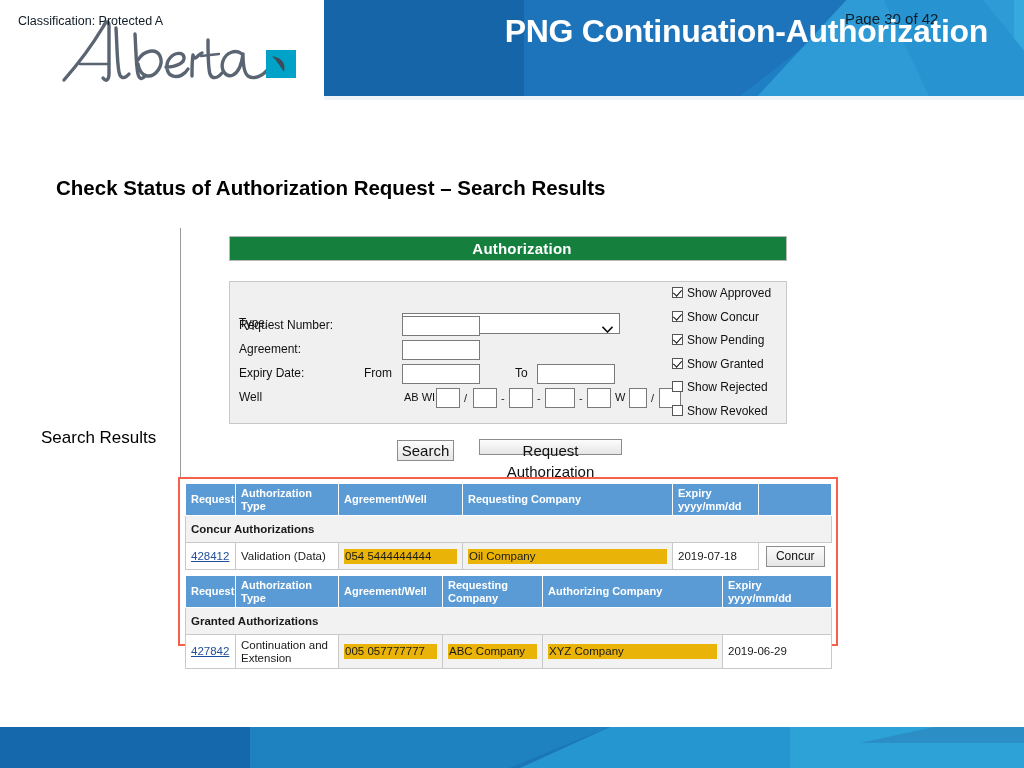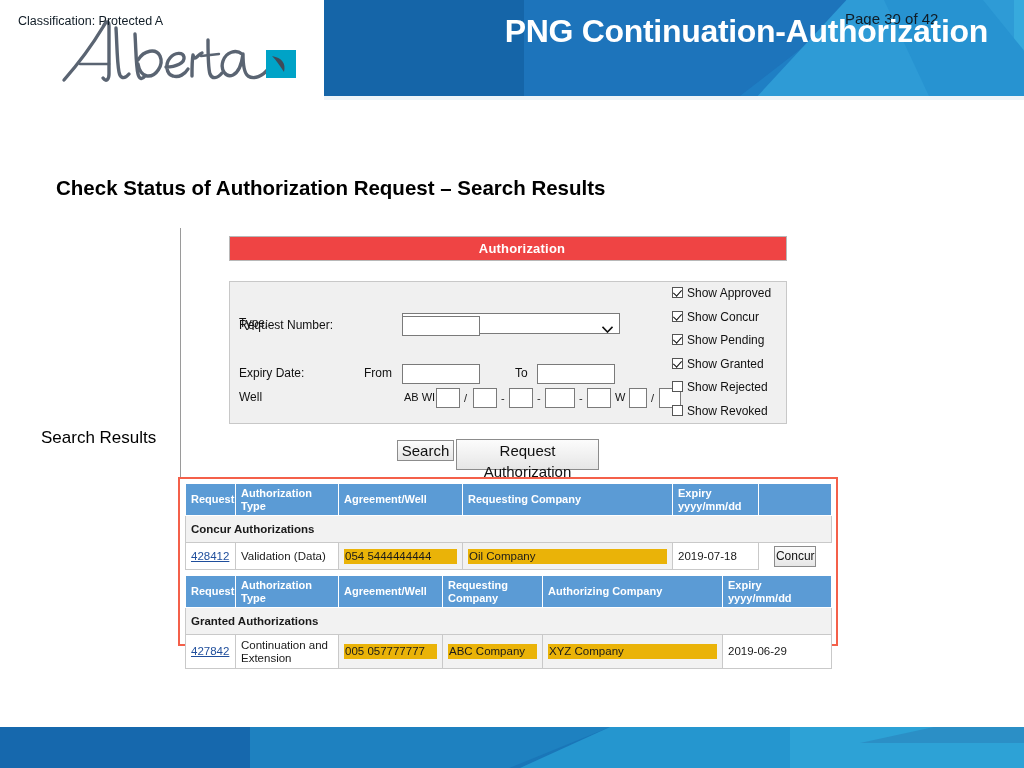--- a/index.html
+++ b/index.html
@@ -101,25 +101,25 @@
     left: 180px; top: 228px;
     width: 1px; height: 254px;
     background: #9a9a9a;
   }
 
   
   #auth-titlebar {
     position: absolute;
     left: 229px; top: 236px;
     width: 558px; height: 25px;
-    background: #ef4444;
+    background: #15803d;
     border: 1px solid #b8b8b8;
     box-sizing: border-box;
     color: #ffffff;
-    font-size: 13px;
+    font-size: 15px;
     font-weight: bold;
     text-align: center;
     line-height: 23px;
     letter-spacing: 0.2px;
     padding-left: 28px;
   }
 
   #auth-form {
     position: absolute;
     left: 229px; top: 281px;
@@ -218,21 +218,21 @@
     background: linear-gradient(#fcfcfc, #e6e6e6);
     border: 1px solid #8c8c8c;
     box-sizing: border-box;
     font-family: "Liberation Sans", sans-serif;
     font-size: 15px;
     color: #111;
     text-align: center;
     cursor: pointer;
   }
   #btn-search { left: 397px; top: 440px; width: 57px; height: 21px; line-height: 19px; }
-  #btn-request { left: 456px; top: 439px; width: 143px; height: 31px; line-height: 21px; }
+  #btn-request { left: 479px; top: 439px; width: 143px; height: 16px; line-height: 21px; }
 
   
   #results-box {
     position: absolute;
     left: 178px; top: 477px;
     width: 660px; height: 169px;
     border: 2px solid #f4604a;
     background: #ffffff;
     box-sizing: border-box;
   }
@@ -284,21 +284,21 @@
   }
   .th-c { text-align: center; }
   .cell-inner-field {
     display: block;
     background: #eab308;
     height: 15px;
     line-height: 15px;
     padding-left: 1px;
   }
   #btn-concur {
-    width: 42px; height: 21px; line-height: 19px;
+    width: 59px; height: 21px; line-height: 19px;
     position: relative; display: inline-block;
     background: linear-gradient(#fcfcfc, #e6e6e6);
     border: 1px solid #8c8c8c;
     box-sizing: border-box;
     font-size: 12px; color: #111; text-align: center;
   }
 
   
   #footer {
     position: absolute;
@@ -384,20 +384,24 @@
             </svg>
         </span>
       </div>
     </div>
 
     <div class="form-row" style="top:32px;">
       <span class="fl">Request Number:</span>
       <div class="tbox" style="left:172px; top:2px; width:78px;"></div>
     </div>
 
+    <div class="form-row" style="top:56px;">
+      <span class="fl">Agreement:</span>
+      <div class="tbox" style="left:172px; top:2px; width:78px;"></div>
+    </div>
 
     <div class="form-row" style="top:80px;">
       <span class="fl">Expiry Date:</span>
       <span class="mini-lbl" style="left:134px;">From</span>
       <div class="tbox" style="left:172px; top:2px; width:78px;"></div>
       <span class="mini-lbl" style="left:285px;">To</span>
       <div class="tbox" style="left:307px; top:2px; width:78px;"></div>
     </div>
 
     <div class="form-row" style="top:104px;">

